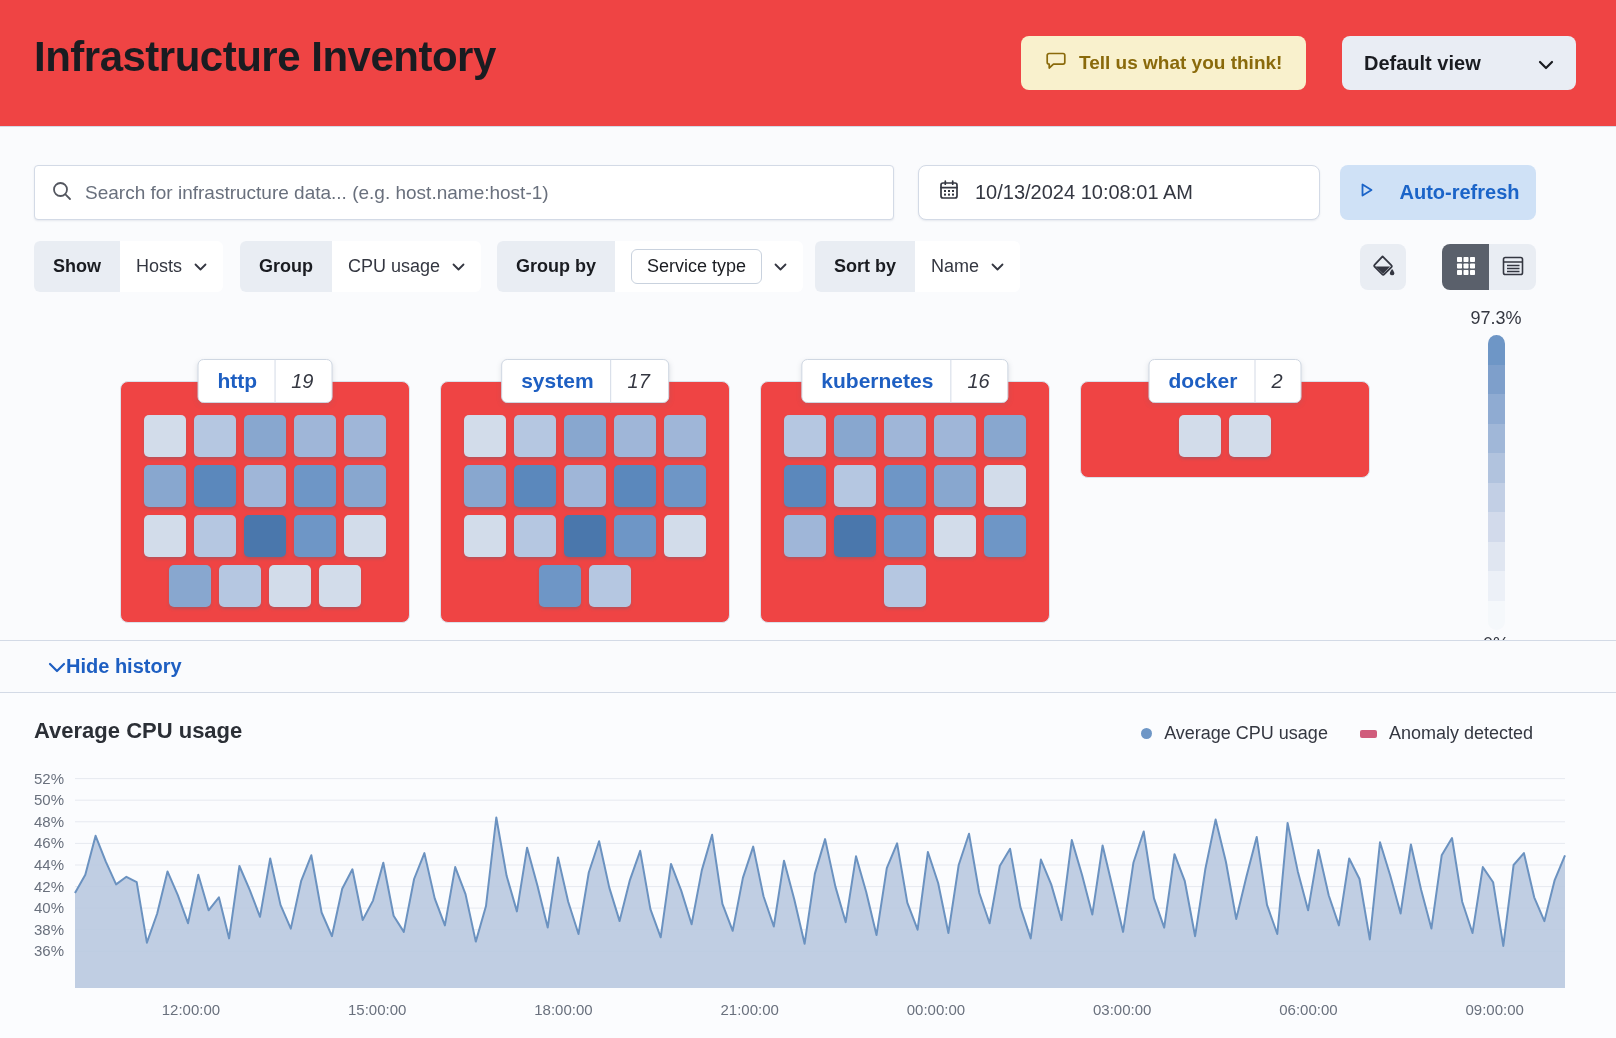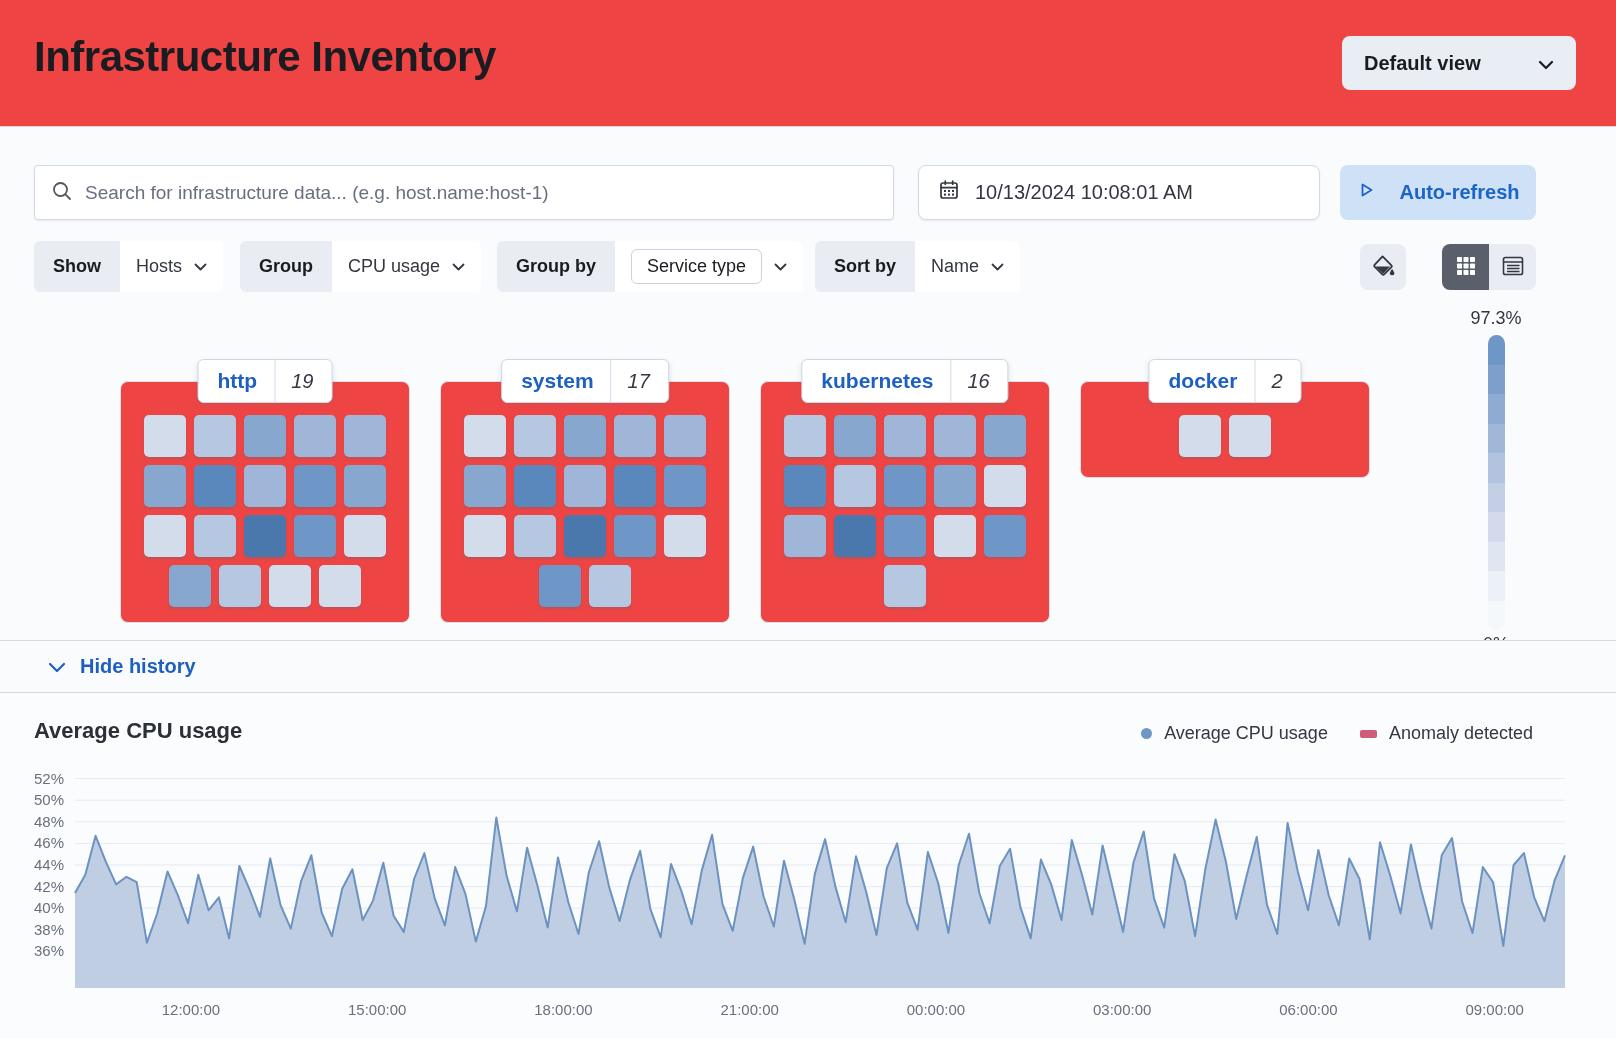--- a/index.html
+++ b/index.html
@@ -51,37 +51,45 @@
   .tile-row { display:flex; gap:8px; justify-content:center; }
   .tile { width:42px; height:42px; border-radius:5px; box-shadow:0 2px 3px rgba(90,105,130,.35); cursor:pointer; }
   .legend-wrap { position:absolute; left:1448px; top:308px; width:96px; text-align:center; }
   .legend-max { font-size:18px; color:#343741; }
   .legend-bar { width:17px; height:295px; margin:6px auto 4px auto; border-radius:9px; overflow:hidden; display:flex; flex-direction:column; }
   .legend-step { flex:1; }
   .legend-min { font-size:18px; color:#343741; }
   
   .history-row { position:absolute; top:640px; left:0; width:1616px; height:53px; border-top:1px solid #d3dae6; border-bottom:1px solid #d3dae6;
     display:flex; align-items:center; background:#fafbfd; }
-  .history-toggle { display:flex; align-items:center; gap:14px; margin-left:48px; font-size:20px; font-weight:600; color:#1e5fc2; cursor:pointer; background:none; border:none; font-family:inherit;}
+  .history-toggle { display:flex; align-items:center; margin-left:48px; font-size:20px; font-weight:600; color:#1e5fc2; cursor:pointer; background:none; border:none; font-family:inherit;}
   
   .chart-section { position:absolute; top:693px; left:0; width:1616px; height:345px; background:#fbfcfe; }
   .chart-title { position:absolute; left:34px; top:25px; font-size:22px; font-weight:700; color:#2b2f36; }
   .chart-legend { position:absolute; right:83px; top:30px; display:flex; align-items:center; gap:32px; }
   .chart-legend-item { display:flex; align-items:center; gap:12px; font-size:18px; color:#343741; }
   .dot-swatch { width:11px; height:11px; border-radius:50%; }
   .rect-swatch { width:17px; height:8px; border-radius:2px; }
   .chart-svg { position:absolute; left:0; top:50px; }
   .chart-svg text.tick { font-family:"Liberation Sans",sans-serif; font-size:15px; fill:#69707d; }
   .icon-line { stroke:#343741; stroke-width:1.7; fill:none; stroke-linecap:round; stroke-linejoin:round; }
 </style>
 </head>
 <body>
 
 <div class="header">
   <h1 class="page-title">Infrastructure Inventory</h1>
+  <button class="feedback-btn">
+    <span>
+      <svg width="22" height="22" viewBox="0 0 22 22">
+          <path d="M4 3.5 h14 a1.8 1.8 0 0 1 1.8 1.8 v7 a1.8 1.8 0 0 1 -1.8 1.8 h-9.5 l-4.3 3.9 v-3.9 h-0.2 a1.8 1.8 0 0 1 -1.8 -1.8 v-7 a1.8 1.8 0 0 1 1.8 -1.8 Z" fill="none" stroke="#8a6a0b" stroke-width="1.7" stroke-linejoin="round"></path>
+        </svg>
+    </span>
+    <span>Tell us what you think!</span>
+  </button>
   <button class="view-btn">
     <span>Default view</span>
     <span>
       <svg width="16" height="10" viewBox="0 0 16 10">
           <polyline points="2,2 8,8 14,2" fill="none" stroke="#1a1c21" stroke-width="2.2" stroke-linecap="round" stroke-linejoin="round"></polyline>
         </svg>
     </span>
   </button>
 </div>
 

